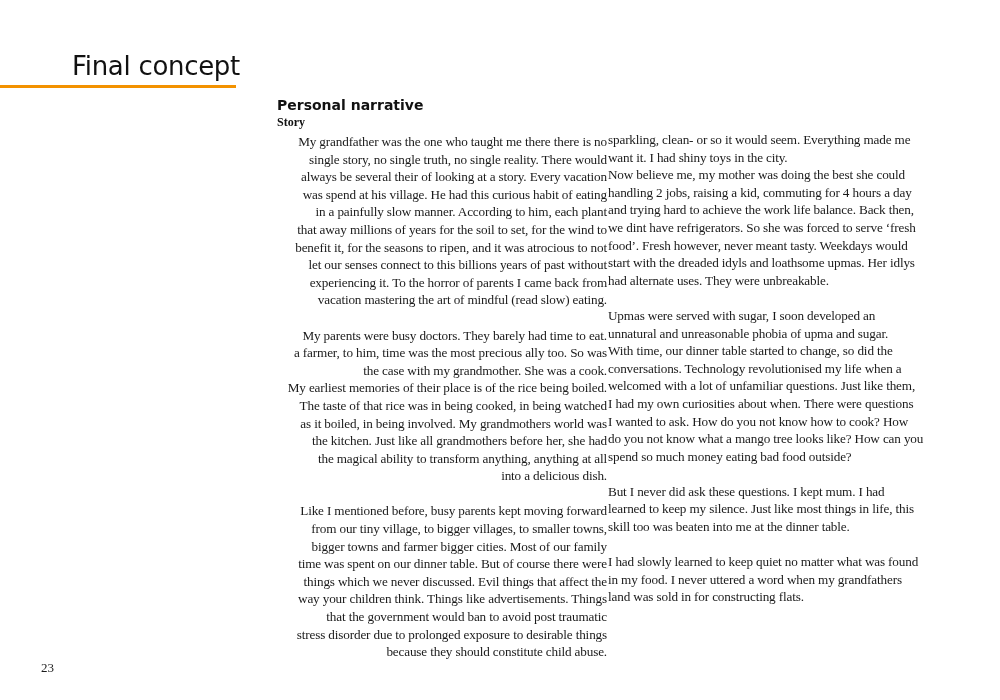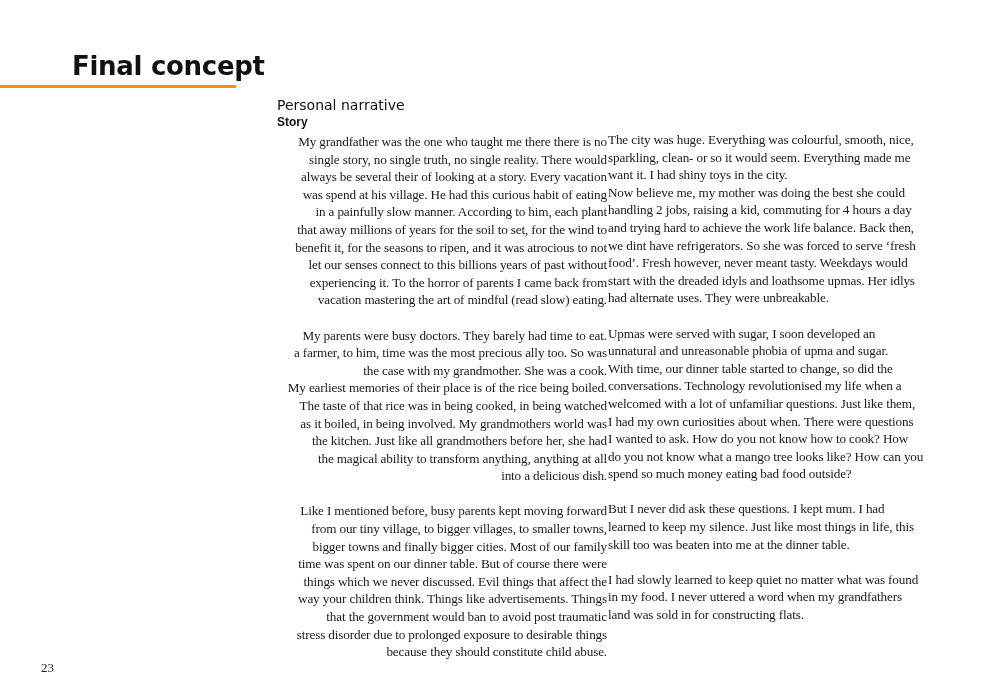--- a/index.html
+++ b/index.html
@@ -13,51 +13,51 @@
       position: relative;
       overflow: hidden;
       font-family: "Liberation Serif", "DejaVu Serif", serif;
       color: #1a1a1a;
     }
     .page-title {
       position: absolute;
       left: 72px;
       top: 50px;
       font-family: "DejaVu Sans", "Liberation Sans", sans-serif;
-      font-weight: bold;
+      font-weight: normal;
       font-size: 26px;
       letter-spacing: -0.3px;
       color: #111111;
       margin: 0;
       line-height: 32px;
     }
     .title-rule {
       position: absolute;
       left: 0;
       top: 85px;
       width: 236px;
       height: 3px;
       background: #f39200;
     }
     .section-heading {
       position: absolute;
       left: 277px;
       top: 96px;
       font-family: "DejaVu Sans", "Liberation Sans", sans-serif;
-      font-weight: normal;
+      font-weight: bold;
       font-size: 14px;
       color: #111111;
       margin: 0;
       line-height: 18px;
     }
     .sub-heading {
       position: absolute;
       left: 277px;
       top: 115px;
-      font-family: Liberation Sans, sans-serif;
+      font-family: Liberation Serif, serif;
       font-weight: bold;
       font-size: 12px;
       color: #111111;
       margin: 0;
       line-height: 15px;
     }
     .column {
       position: absolute;
       font-size: 13.2px;
       line-height: 17.6px;
@@ -121,33 +121,32 @@
       <span class="line">My earliest memories of their place is of the rice being boiled.</span>
       <span class="line">The taste of that rice was in being cooked, in being watched</span>
       <span class="line">as it boiled, in being involved. My grandmothers world was</span>
       <span class="line">the kitchen. Just like all grandmothers before her, she had</span>
       <span class="line">the magical ability to transform anything, anything at all</span>
       <span class="line">into a delicious dish.</span>
     </p>
   <p class="para">
       <span class="line">Like I mentioned before, busy parents kept moving forward</span>
       <span class="line">from our tiny village, to bigger villages, to smaller towns,</span>
-      <span class="line">bigger towns and finally bigger cities. Most of our family</span>
+      <span class="line">bigger towns and farmer bigger cities. Most of our family</span>
       <span class="line">time was spent on our dinner table. But of course there were</span>
       <span class="line">things which we never discussed. Evil things that affect the</span>
       <span class="line">way your children think. Things like advertisements. Things</span>
       <span class="line">that the government would ban to avoid post traumatic</span>
       <span class="line">stress disorder due to prolonged exposure to desirable things</span>
       <span class="line">because they should constitute child abuse.</span>
     </p>
 </div>
 
 <div class="column col-right">
   <p class="para">
-      <span class="line">The city was huge. Everything was colourful, smooth, nice,</span>
       <span class="line">sparkling, clean- or so it would seem. Everything made me</span>
       <span class="line">want it. I had shiny toys in the city.</span>
       <span class="line">Now believe me, my mother was doing the best she could</span>
       <span class="line">handling 2 jobs, raising a kid, commuting for 4 hours a day</span>
       <span class="line">and trying hard to achieve the work life balance. Back then,</span>
       <span class="line">we dint have refrigerators. So she was forced to serve ‘fresh</span>
       <span class="line">food’. Fresh however, never meant tasty. Weekdays would</span>
       <span class="line">start with the dreaded idyls and loathsome upmas. Her idlys</span>
       <span class="line">had alternate uses. They were unbreakable.</span>
     </p>

